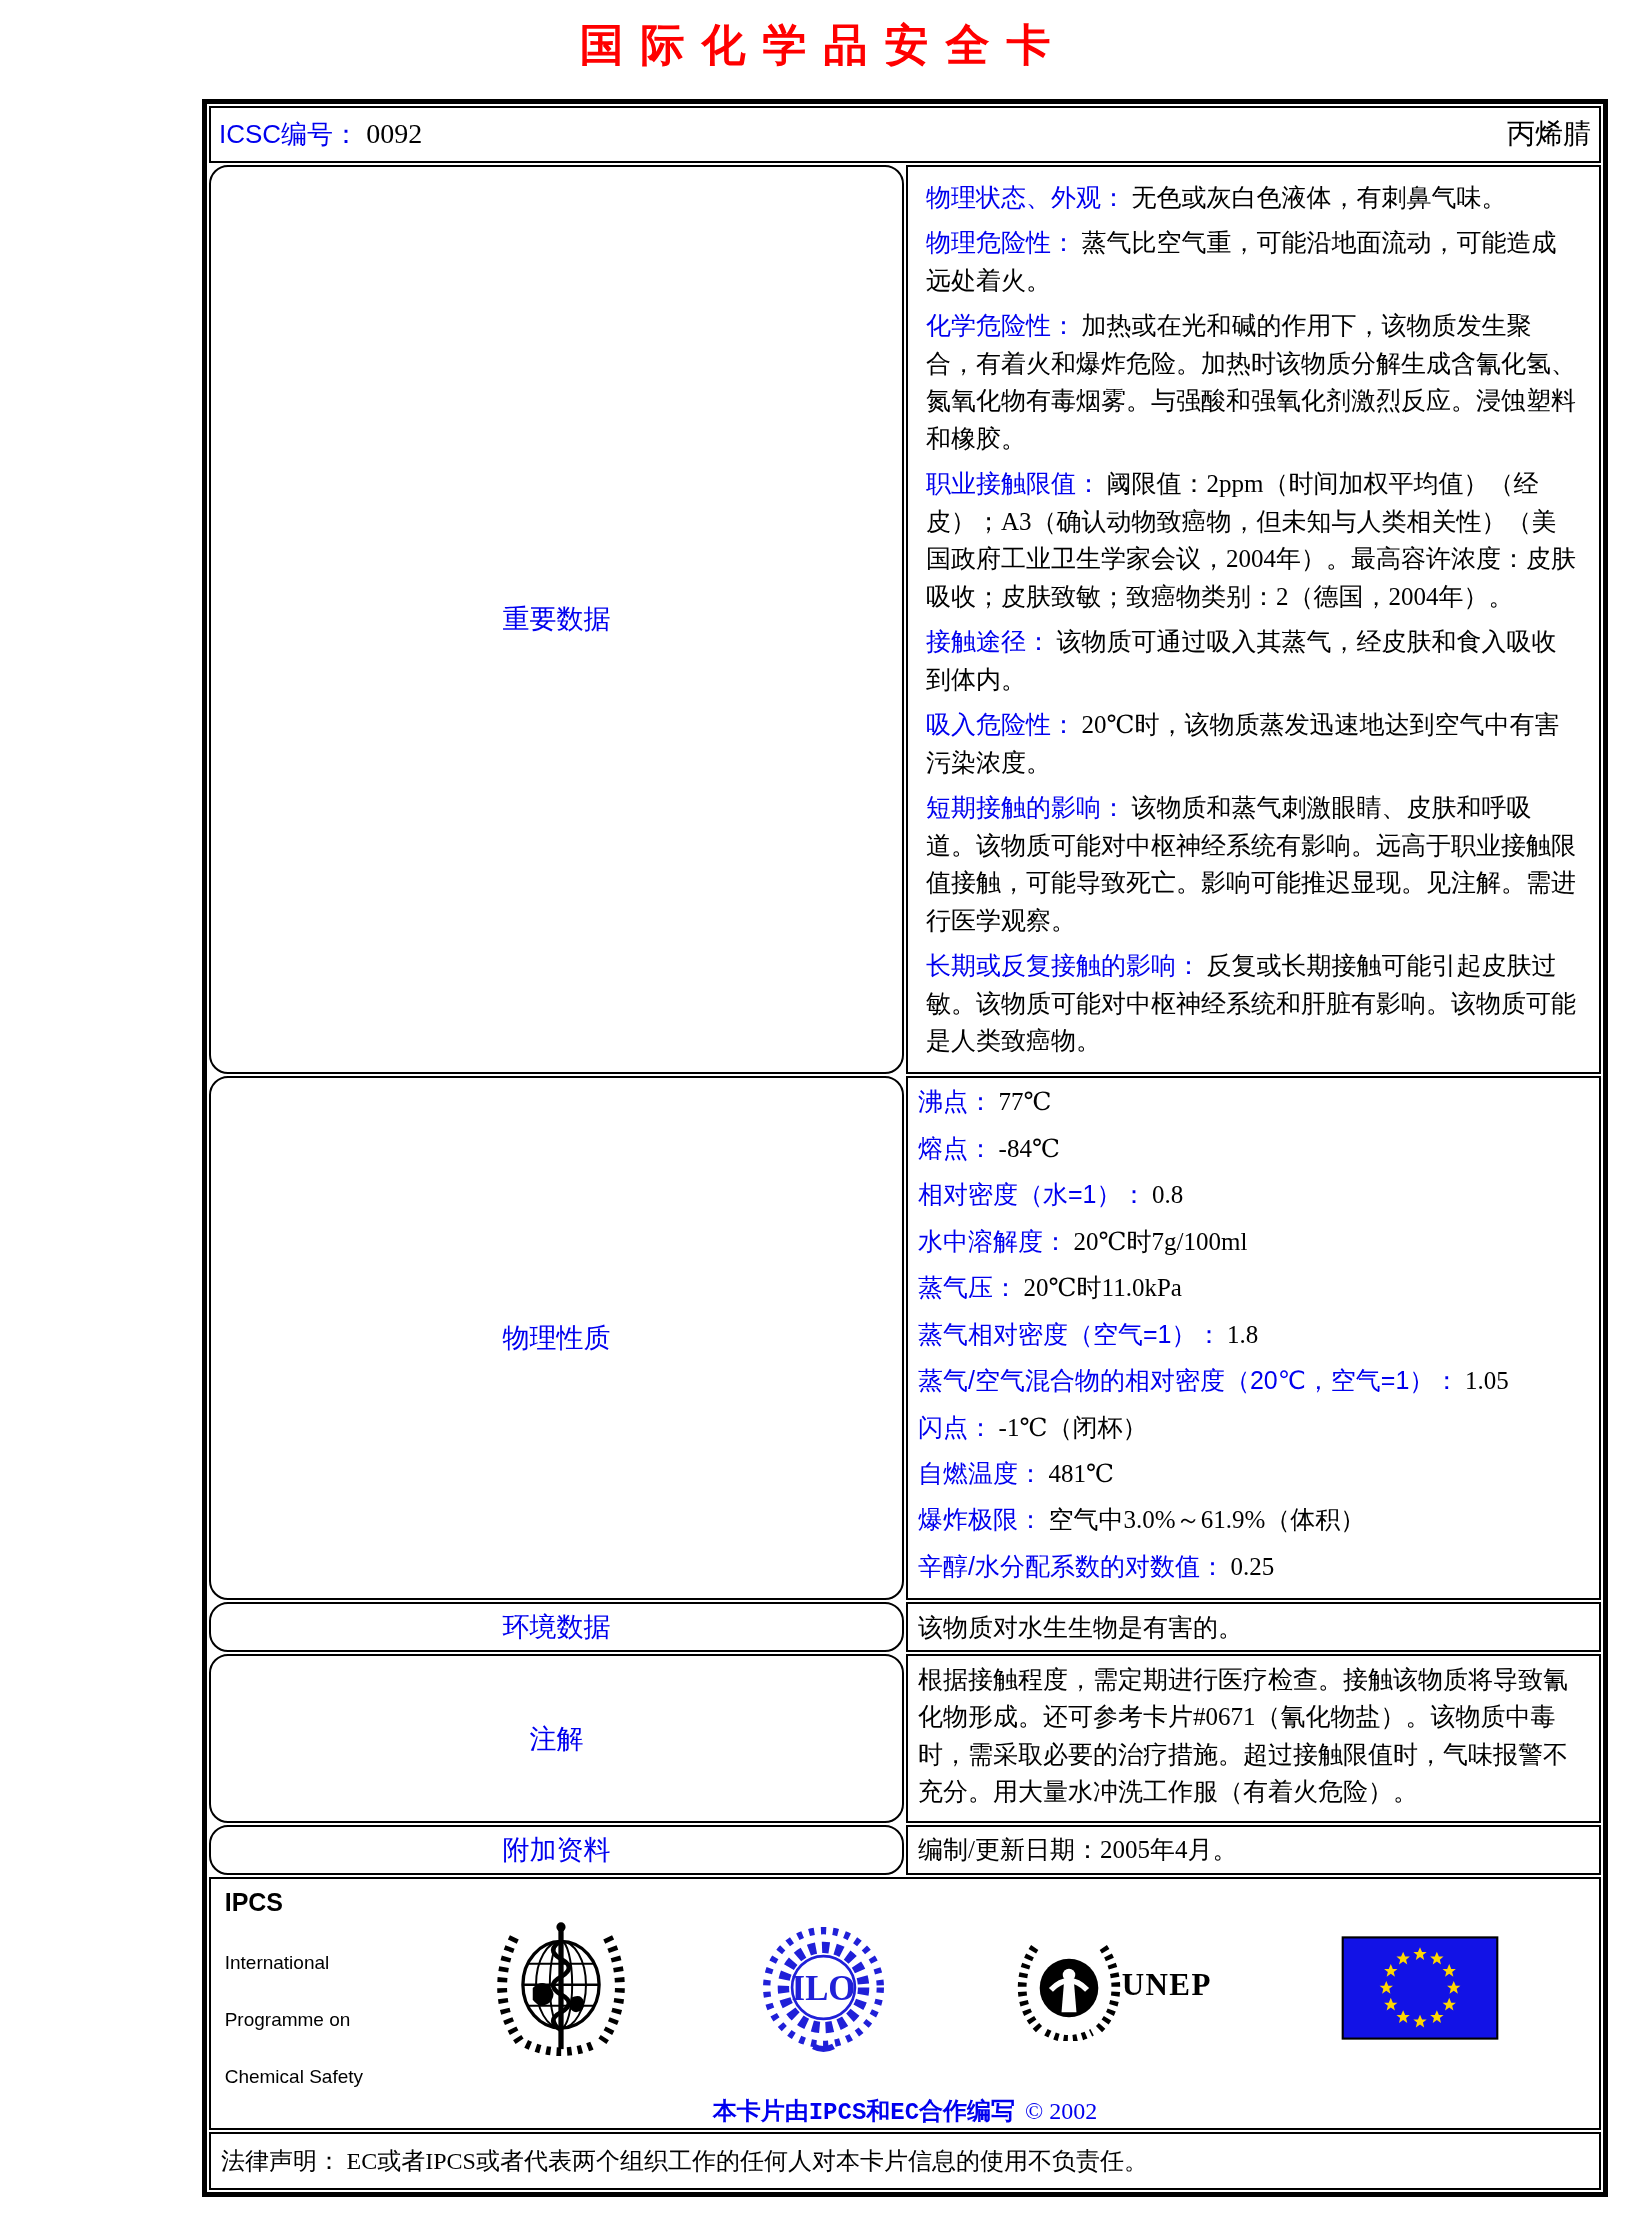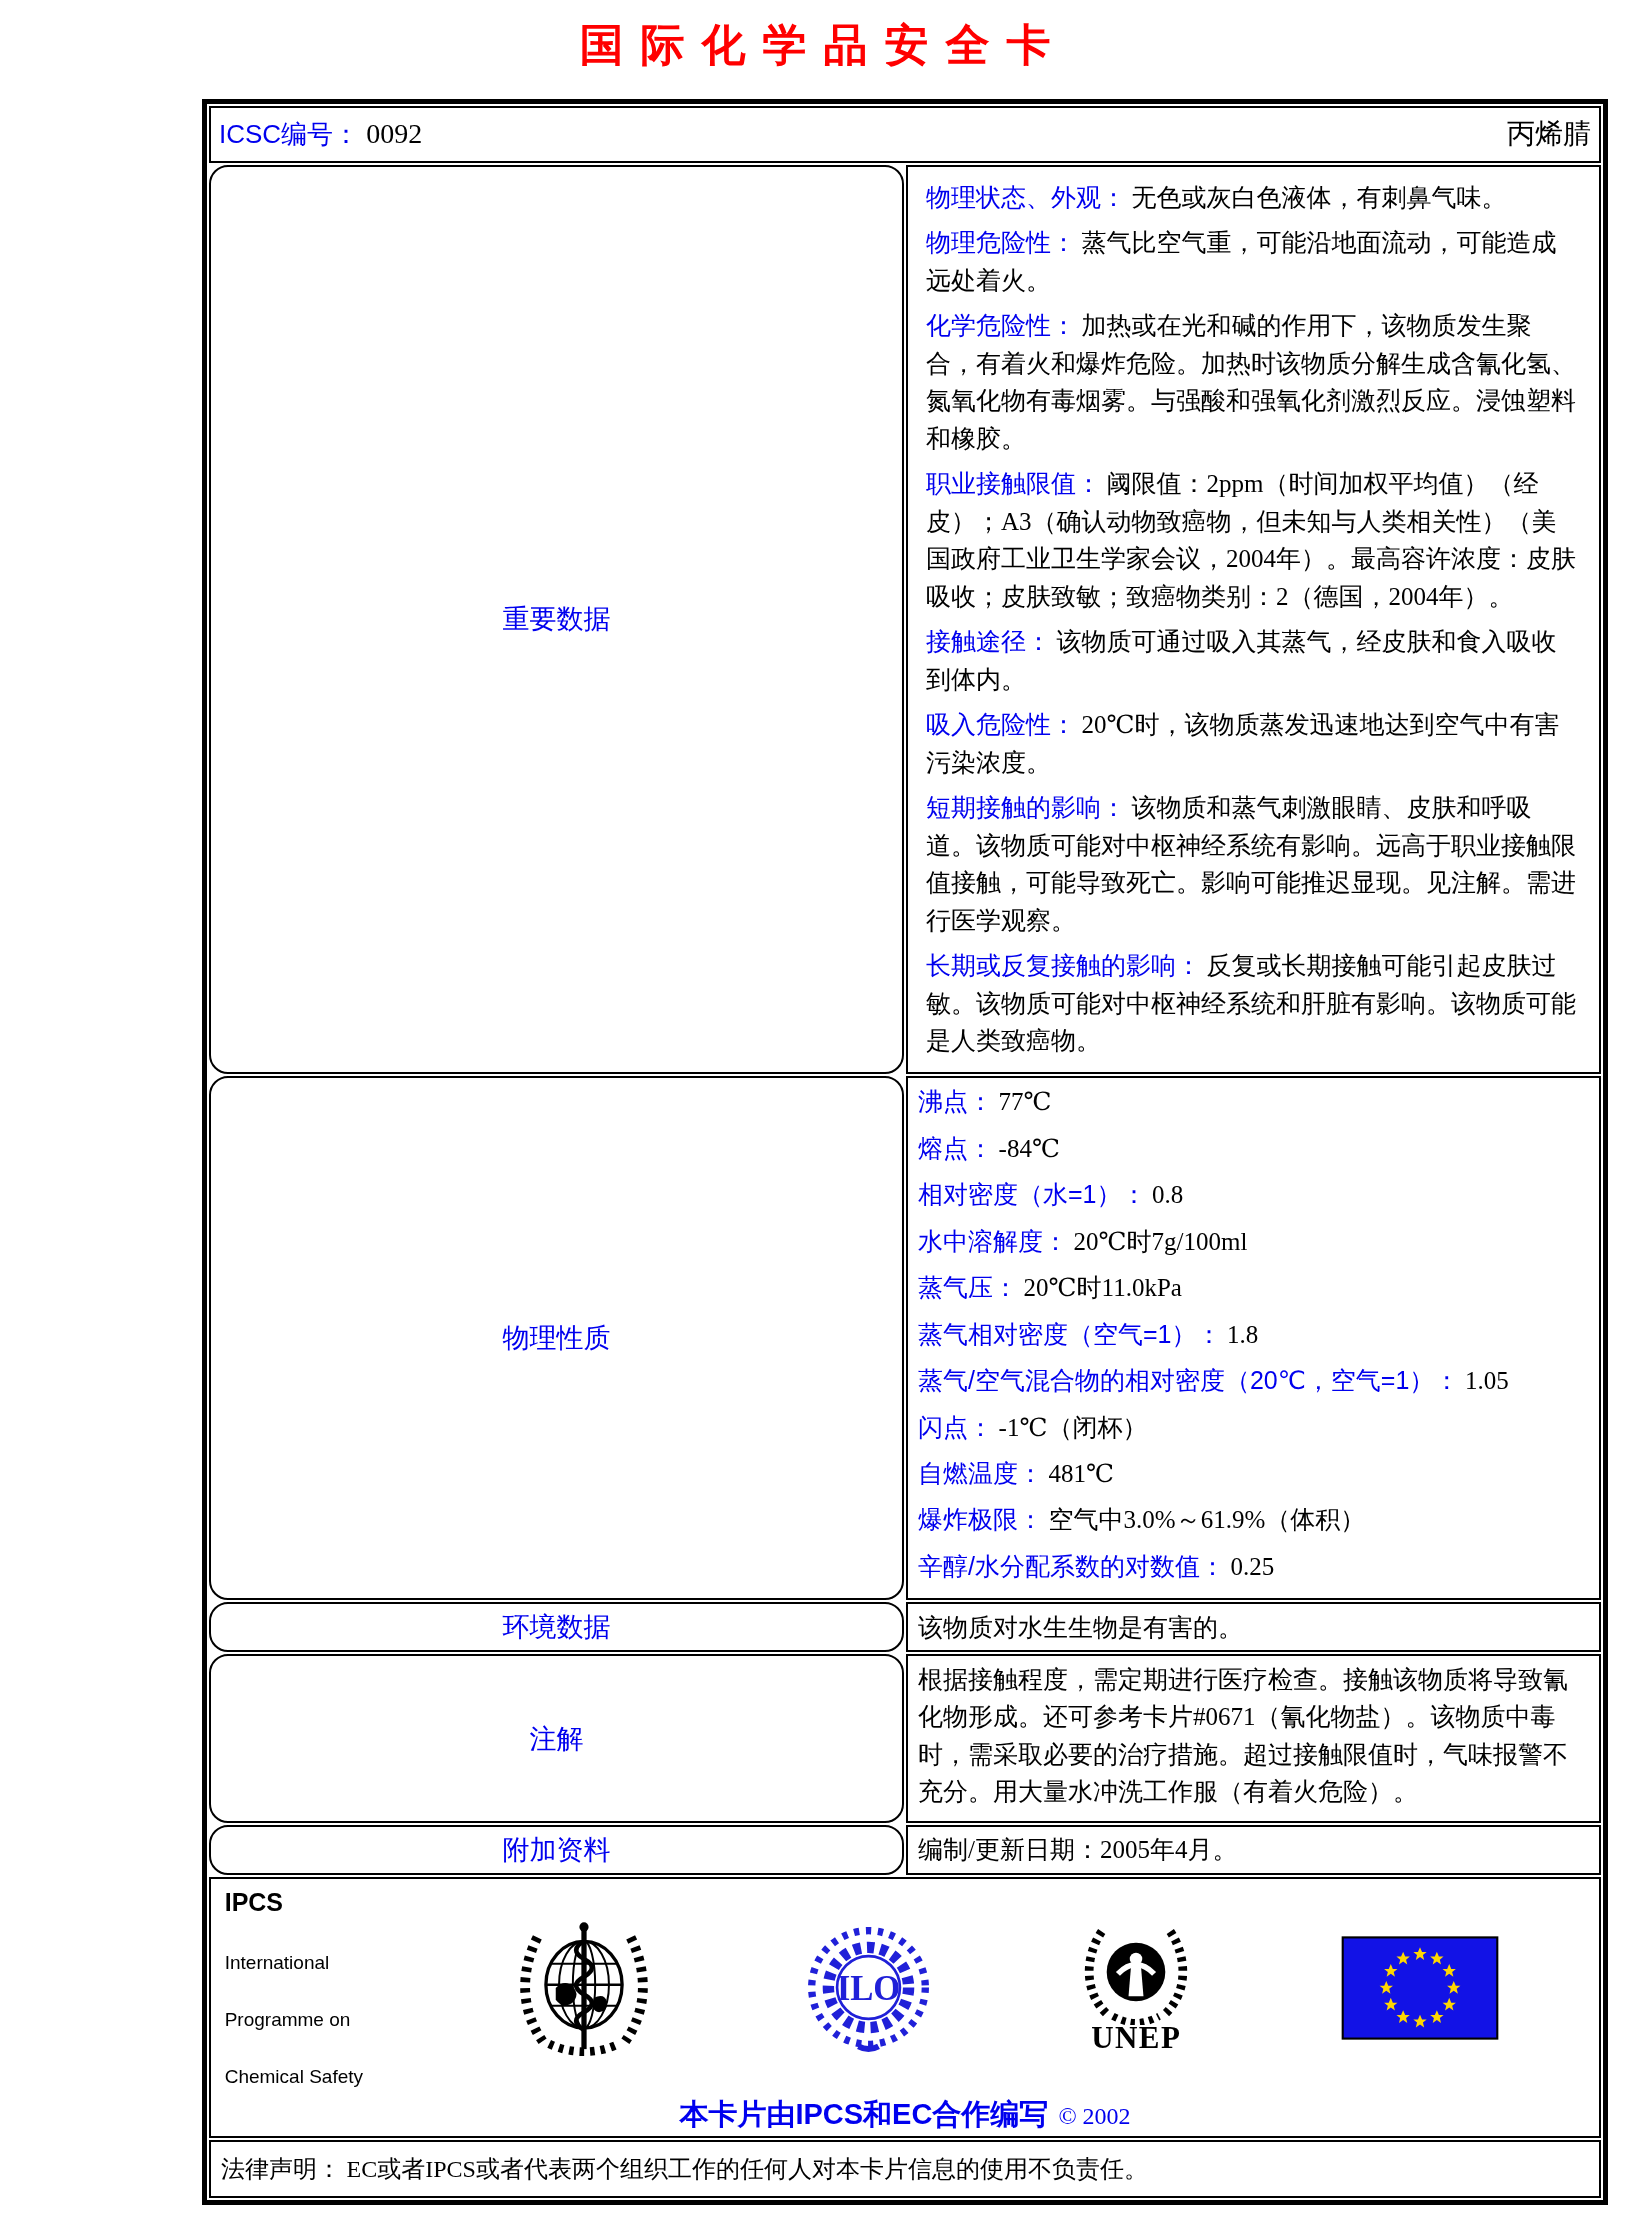--- a/index.html
+++ b/index.html
@@ -46,24 +46,24 @@
   .h-env{height:37px;}
   .h-notes{height:159px;}
   .h-addl{height:39px;}
   .h-logos{height:182px;}
   .h-legal{height:45px;}
   
   .logo-strip{display:flex;align-items:center;justify-content:space-between;padding:7px 99px 0 12.7px;}
   .ipcs-block{font-family:"Liberation Sans","DejaVu Sans",sans-serif;line-height:1.25;}
   .ipcs-acronym{font-weight:bold;font-size:25px;margin-bottom:7px;}
   .ipcs-line{font-size:19px;margin-top:33px;}
-  .unep-wrap{display:flex;flex-direction:column;align-items:center;}
+  .unep-wrap{display:flex;flex-direction:row;align-items:center;}
   .unep-text{font-family:"Liberation Serif","DejaVu Serif",serif;font-weight:bold;font-size:31px;letter-spacing:1.4px;margin-top:-4.2px;}
   .caption-line{text-align:center;margin-top:7px;color:#0000ee;}
-  .caption-zh{font-family:Liberation Sans, sans-serif;font-weight:bold;font-size:29px;}
+  .caption-zh{font-family:Liberation Mono, monospace;font-weight:bold;font-size:24px;}
   .caption-year{font-family:"Liberation Serif","DejaVu Serif",serif;font-size:24px;margin-left:10px;}
   
   .legal-k{font-family:"Liberation Sans","DejaVu Sans",sans-serif;font-weight:normal;font-size:24px;margin-right:5.6px;}
   .legal-v{font-size:24px;}
 </style>
 </head>
 <body>
 
 <div class="doc-title">国际化学品安全卡</div>
 

